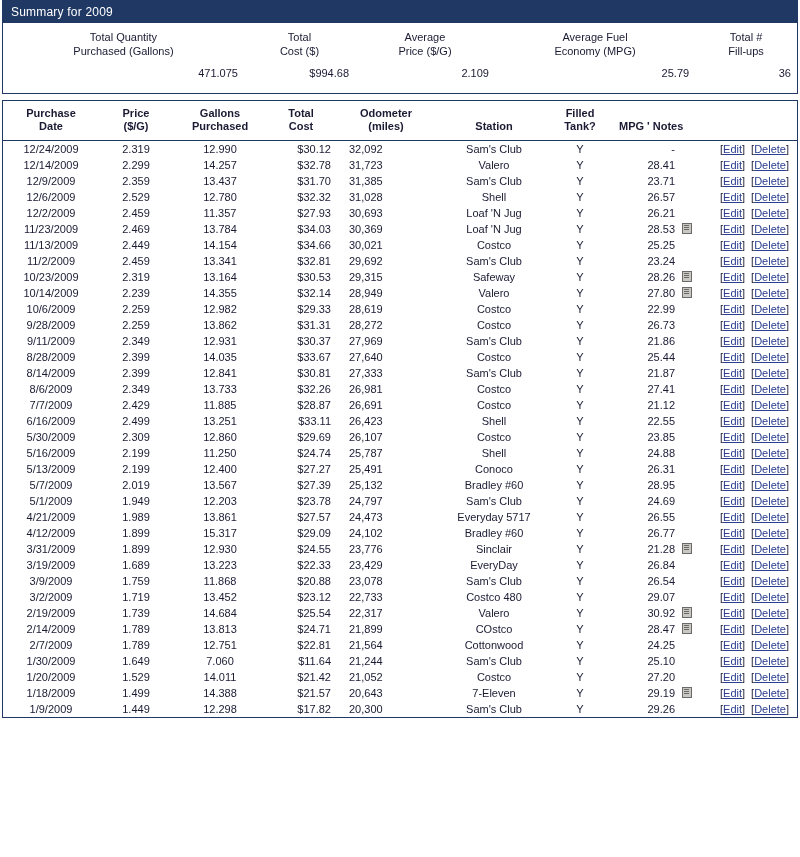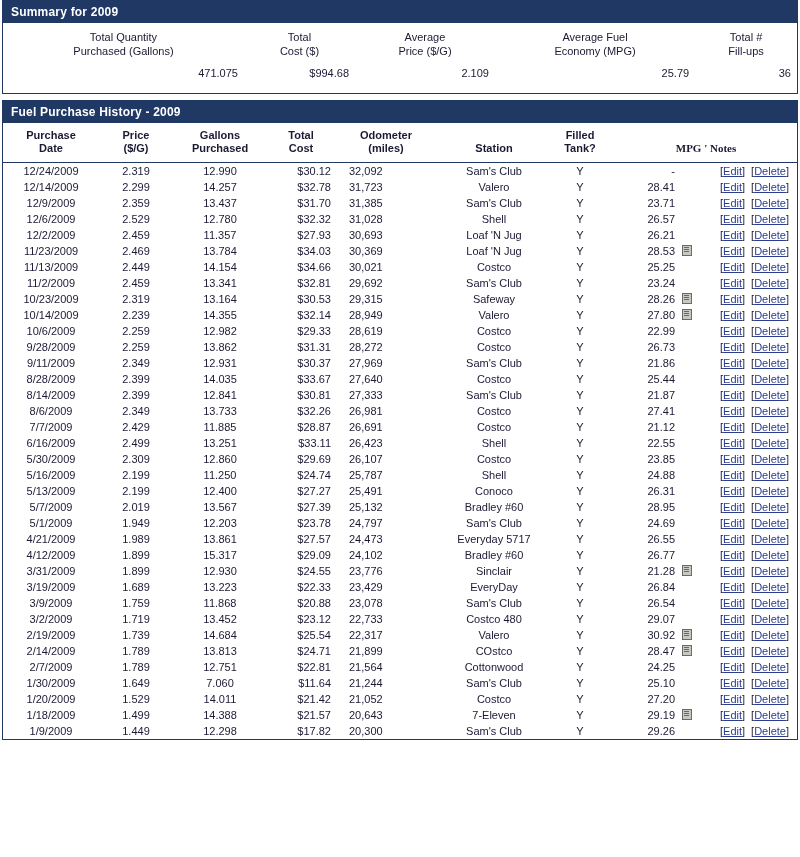--- a/index.html
+++ b/index.html
@@ -21,21 +21,21 @@
 
   
   .panel {
     border: 1px solid #1f3864;
     margin: 0 2px 6px 2px;
     background: #ffffff;
   }
   .panel-header {
     background: #1f3864;
     color: #ffffff;
-    font-weight: bold;
+    font-weight: normal;
     font-size: 12px;
     padding: 4px 8px;
     letter-spacing: 0.2px;
   }
   .panel-body {
     padding: 0;
   }
 
   
   table.summary {
@@ -67,23 +67,22 @@
     font-size: 11px;
     font-weight: bold;
     padding: 6px 4px 6px 4px;
     text-align: center;
     vertical-align: bottom;
     line-height: 1.25;
     color: #1a1a33;
     border-bottom: 1px solid #1f3864;
   }
   table.history thead th.mpgnotes {
-    text-align: center;
+    text-align: left;
     padding-left: 6px;
-    font-family: Liberation Serif, serif;
   }
   table.history tbody td {
     font-size: 11px;
     padding: 2px 4px;
     color: #1a1a33;
     white-space: nowrap;
   }
   .c-date     { text-align: center; width: 88px; }
   .c-price    { text-align: center; width: 66px; }
   .c-gallons  { text-align: center; width: 86px; }
@@ -164,21 +163,20 @@
             <td>2.109</td>
             <td>25.79</td>
             <td>36</td>
           </tr>
         </tbody>
       </table>
     </div>
   </div>
 
   <div class="panel">
-    <div class="panel-header">Fuel Purchase History - 2009</div>
     <div class="panel-body">
       <table class="history">
         <thead>
           <tr>
             <th class="c-date">
               <span>Purchase</span><br>
               <span>Date</span>
             </th>
             <th class="c-price">
               <span>Price</span><br>

